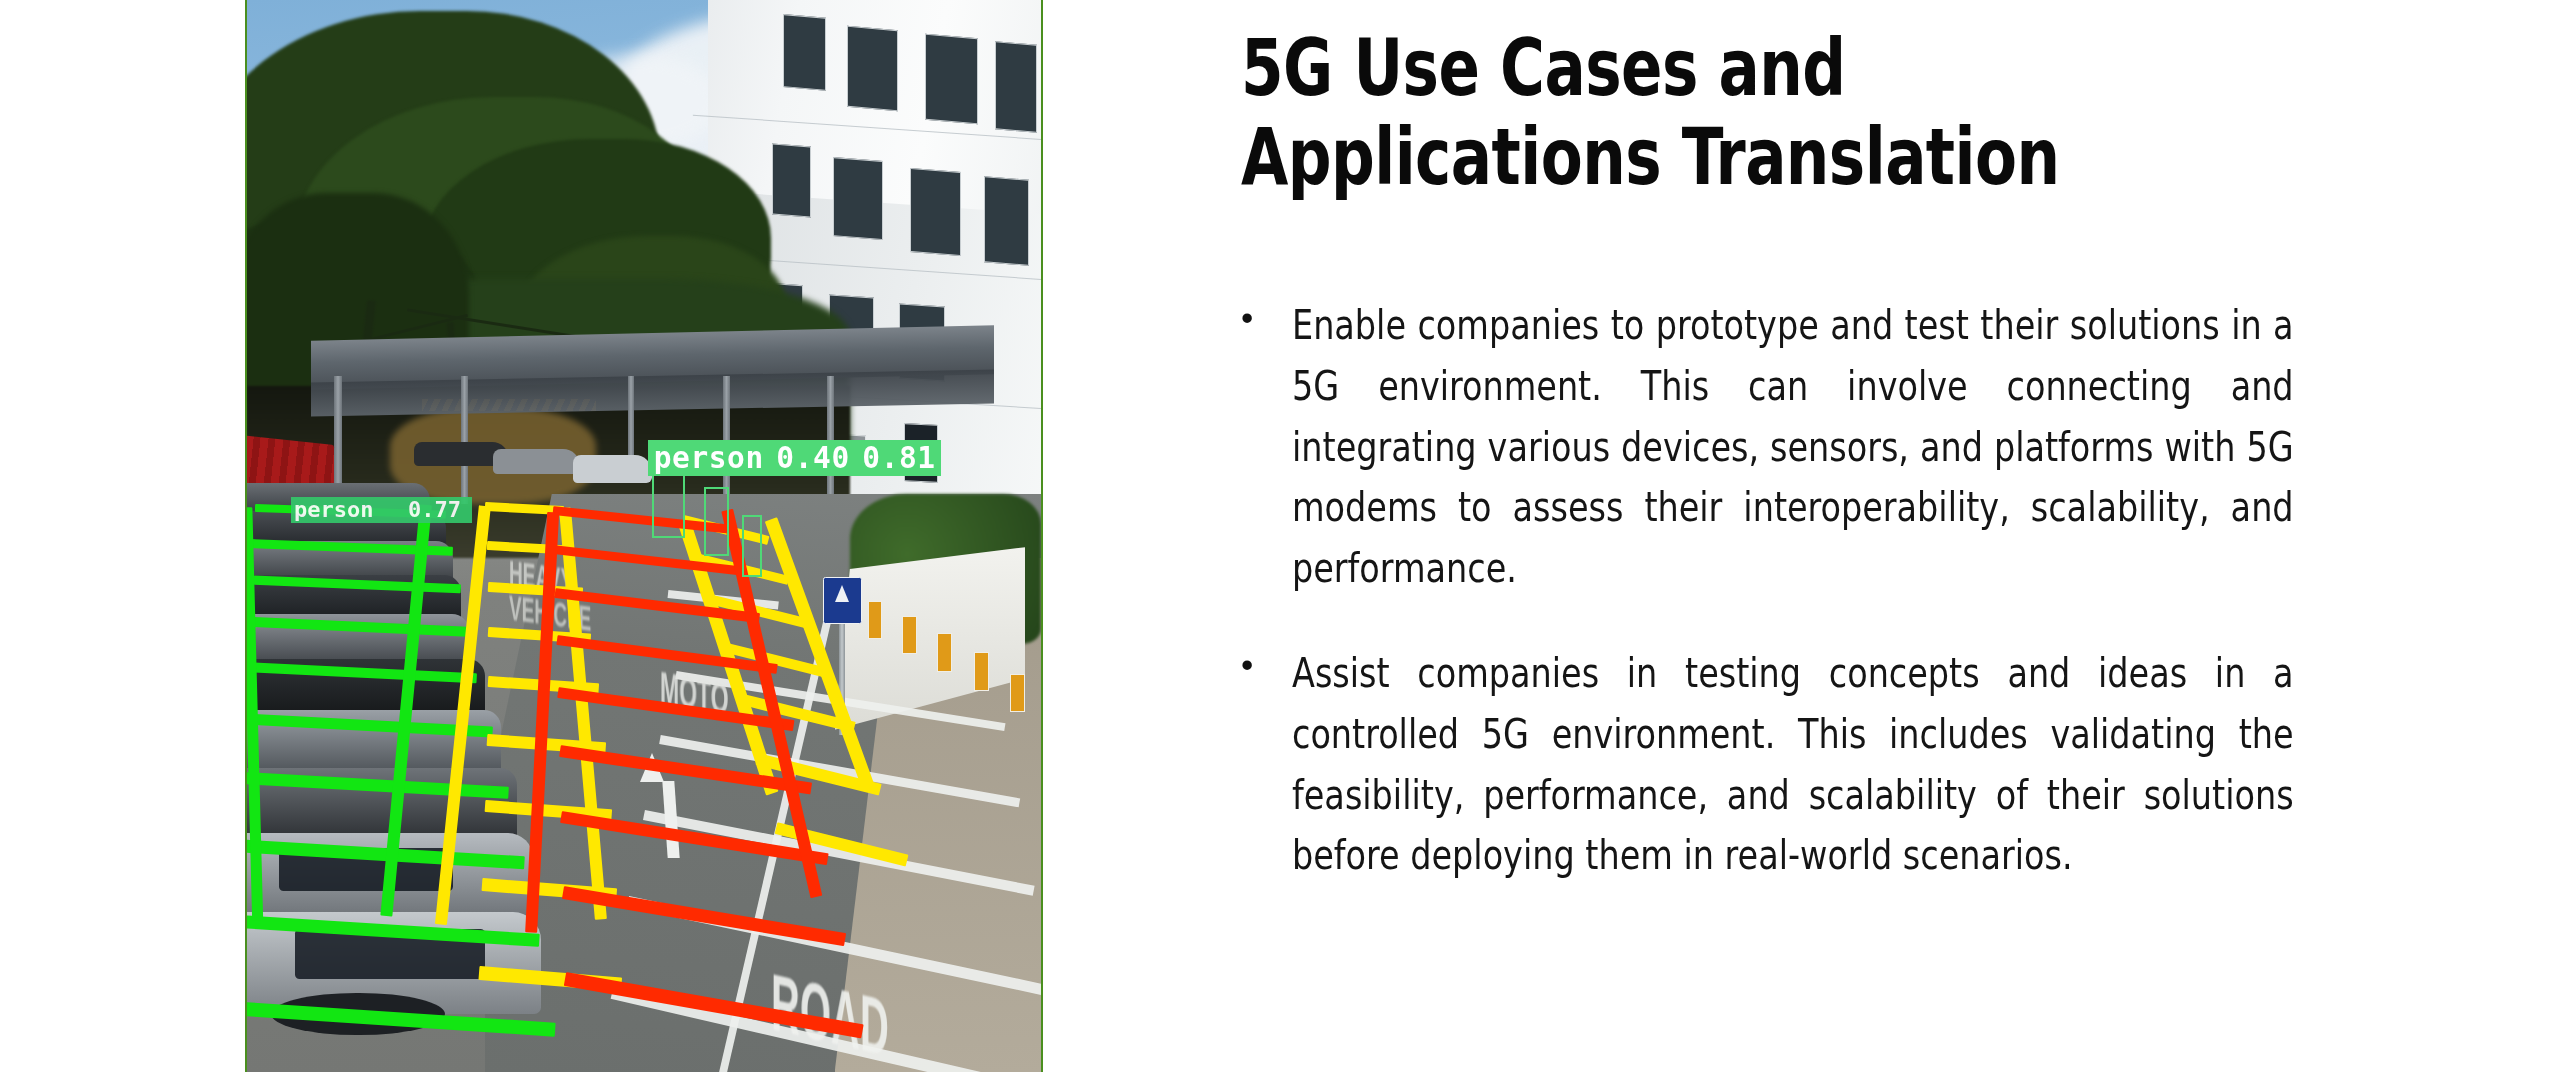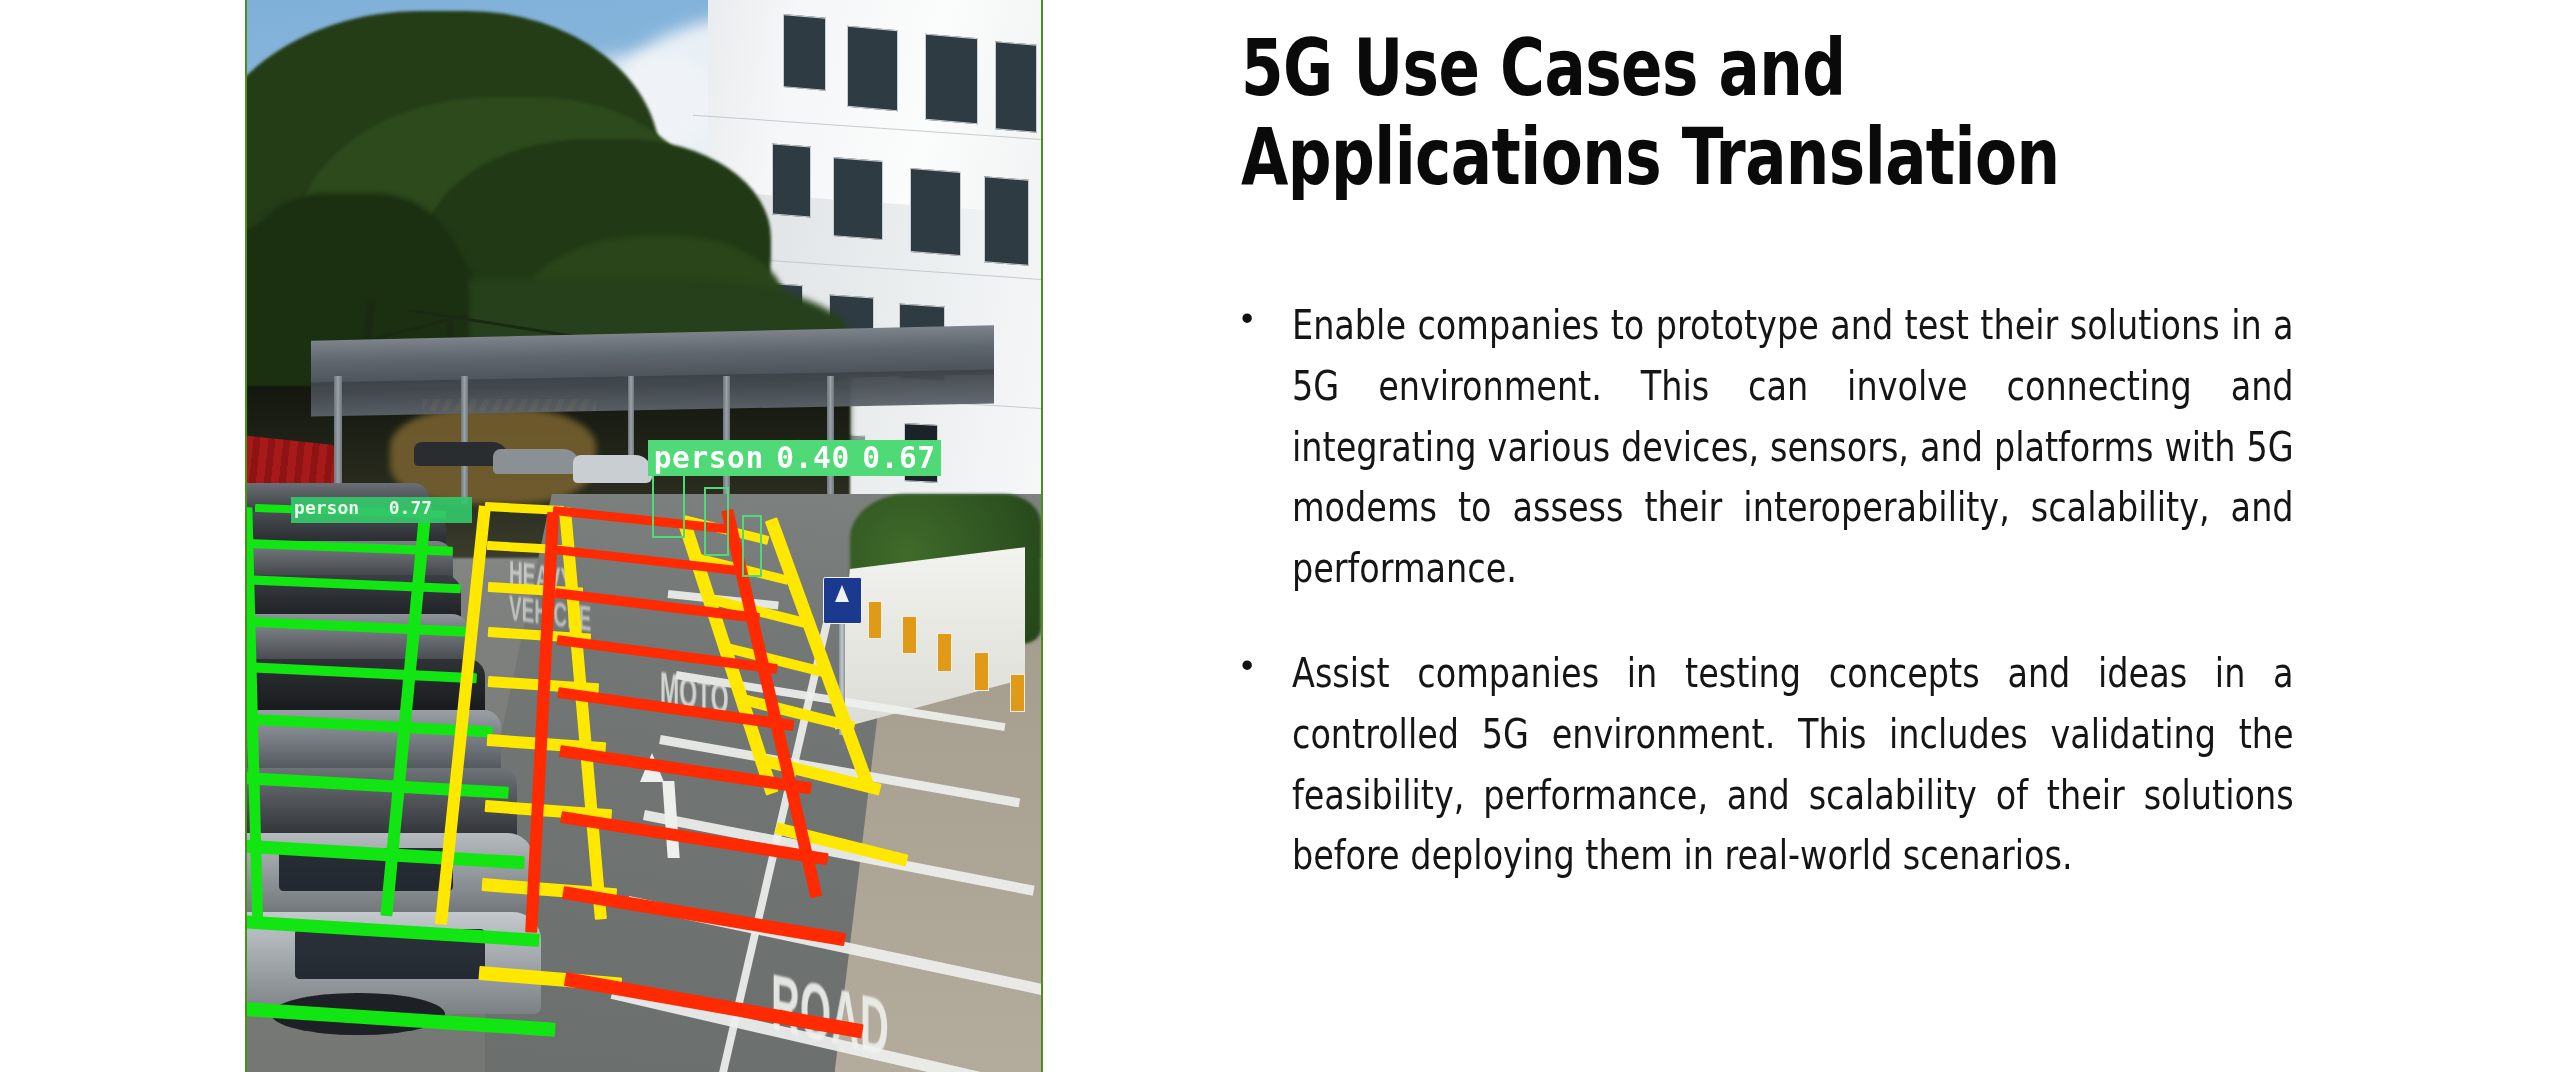--- a/index.html
+++ b/index.html
@@ -339,24 +339,24 @@
 
         <div class="det-box" style="left:51.0%;top:43.2%;width:3.6%;height:6.6%;"></div>
         <div class="det-box" style="left:57.6%;top:45.4%;width:2.6%;height:6.0%;"></div>
         <div class="det-box" style="left:62.4%;top:48.0%;width:2.0%;height:5.4%;"></div>
 
         <div class="det-label" style="left:50.5%;top:41.0%;height:3.4%;padding:0 5.7px;font-size:29.5px;">
           <span>person</span>
           <span style="width:12.5px;"></span>
           <span>0.40</span>
           <span style="width:12.5px;"></span>
-          <span>0.67</span>
+          <span>0.81</span>
         </div>
 
-        <div class="det-label2" style="left:5.5%;top:46.3%;height:2.4%;width:22%;padding:0 3.4px;font-size:18px;opacity:.92;">
+        <div class="det-label2" style="left:5.5%;top:46.3%;height:2.4%;width:22%;padding:0 3.4px;font-size:22px;opacity:.92;">
           <span>person</span>
           <span style="display:inline-block;width:8px;"></span>
           <span>0.77</span>
         </div>
       </div>
 
     </div>
   </div>
 
   <div class="content">

